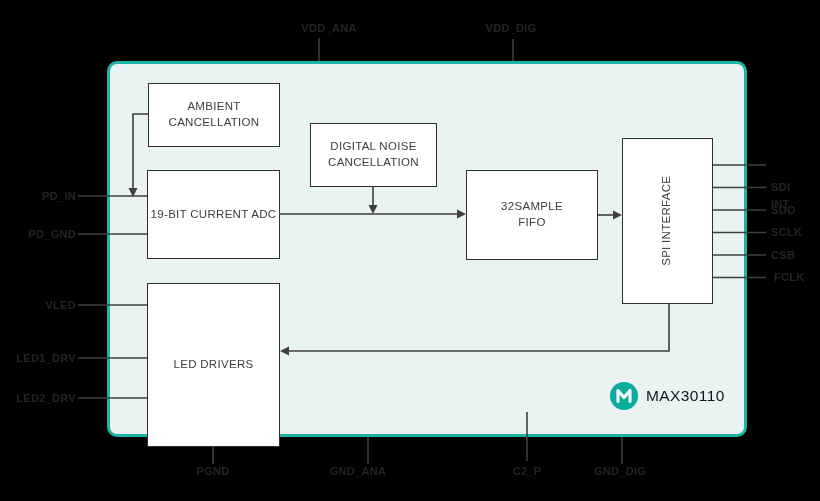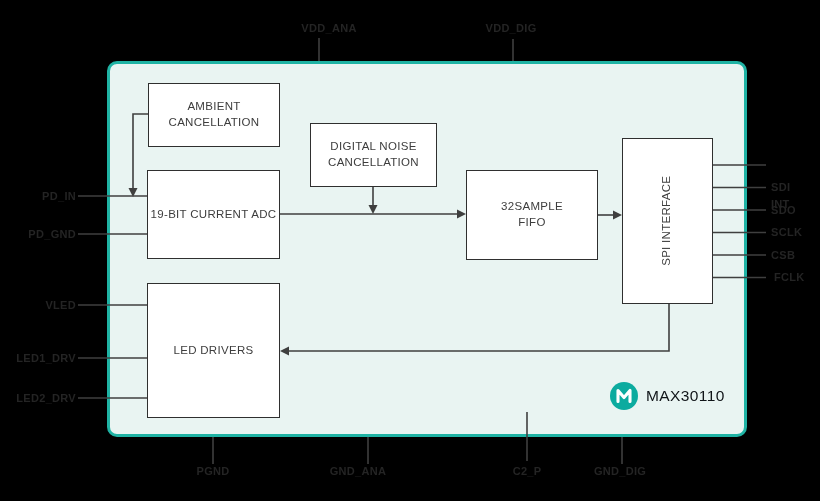--- a/index.html
+++ b/index.html
@@ -112,21 +112,21 @@
     <div>
       <span>32SAMPLE</span><br>
       <span>FIFO</span>
     </div>
   </div>
 
   <div class="block" style="left:622px;top:138px;width:91px;height:166px;">
     <span class="vtext">SPI INTERFACE</span>
   </div>
 
-  <div class="block" style="left:147px;top:283px;width:133px;height:135px;">
+  <div class="block" style="left:147px;top:283px;width:133px;height:164px;">
     <div>LED DRIVERS</div>
   </div>
 
 
   <div class="pin center" style="left:279px;top:22px;">VDD_ANA</div>
   <div class="pin center" style="left:461px;top:22px;">VDD_DIG</div>
 
   <div class="pin leftside" style="left:-24px;top:190px;">PD_IN</div>
   <div class="pin leftside" style="left:-24px;top:228px;">PD_GND</div>
   <div class="pin leftside" style="left:-24px;top:299px;">VLED</div>

